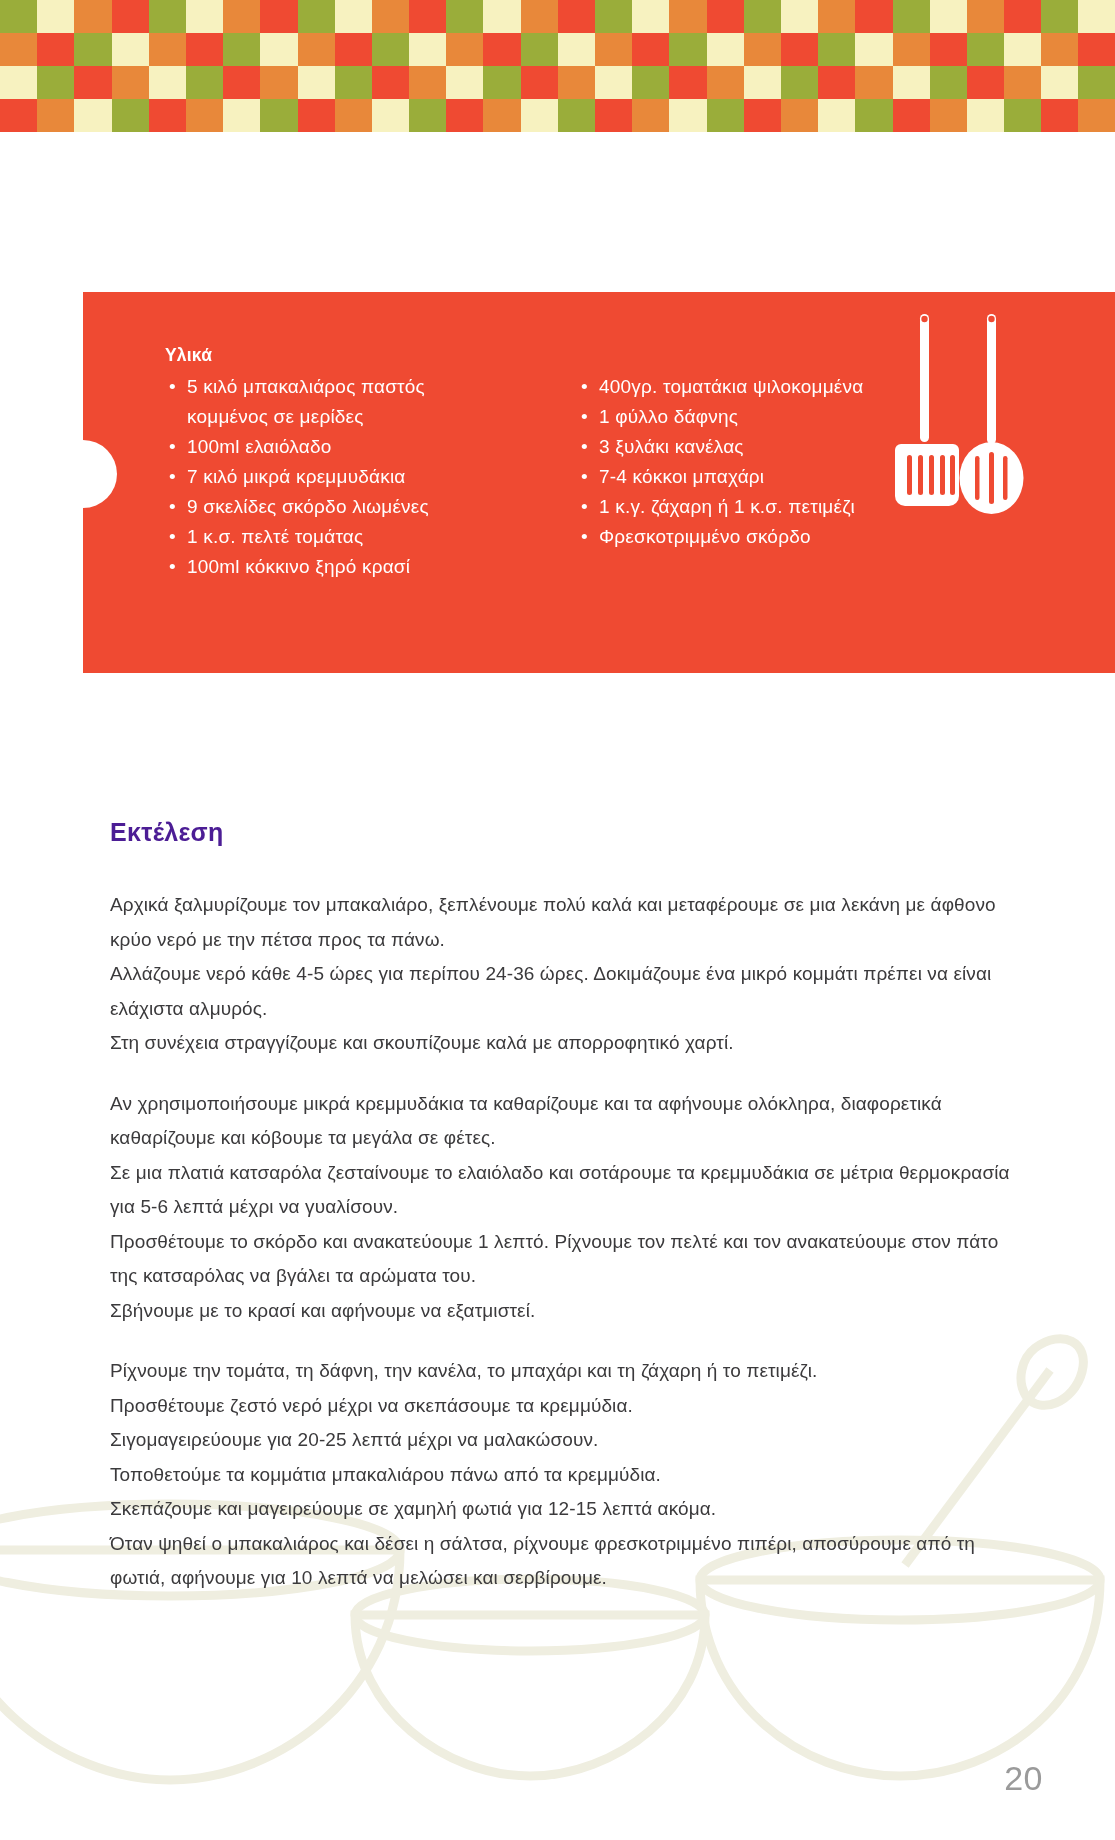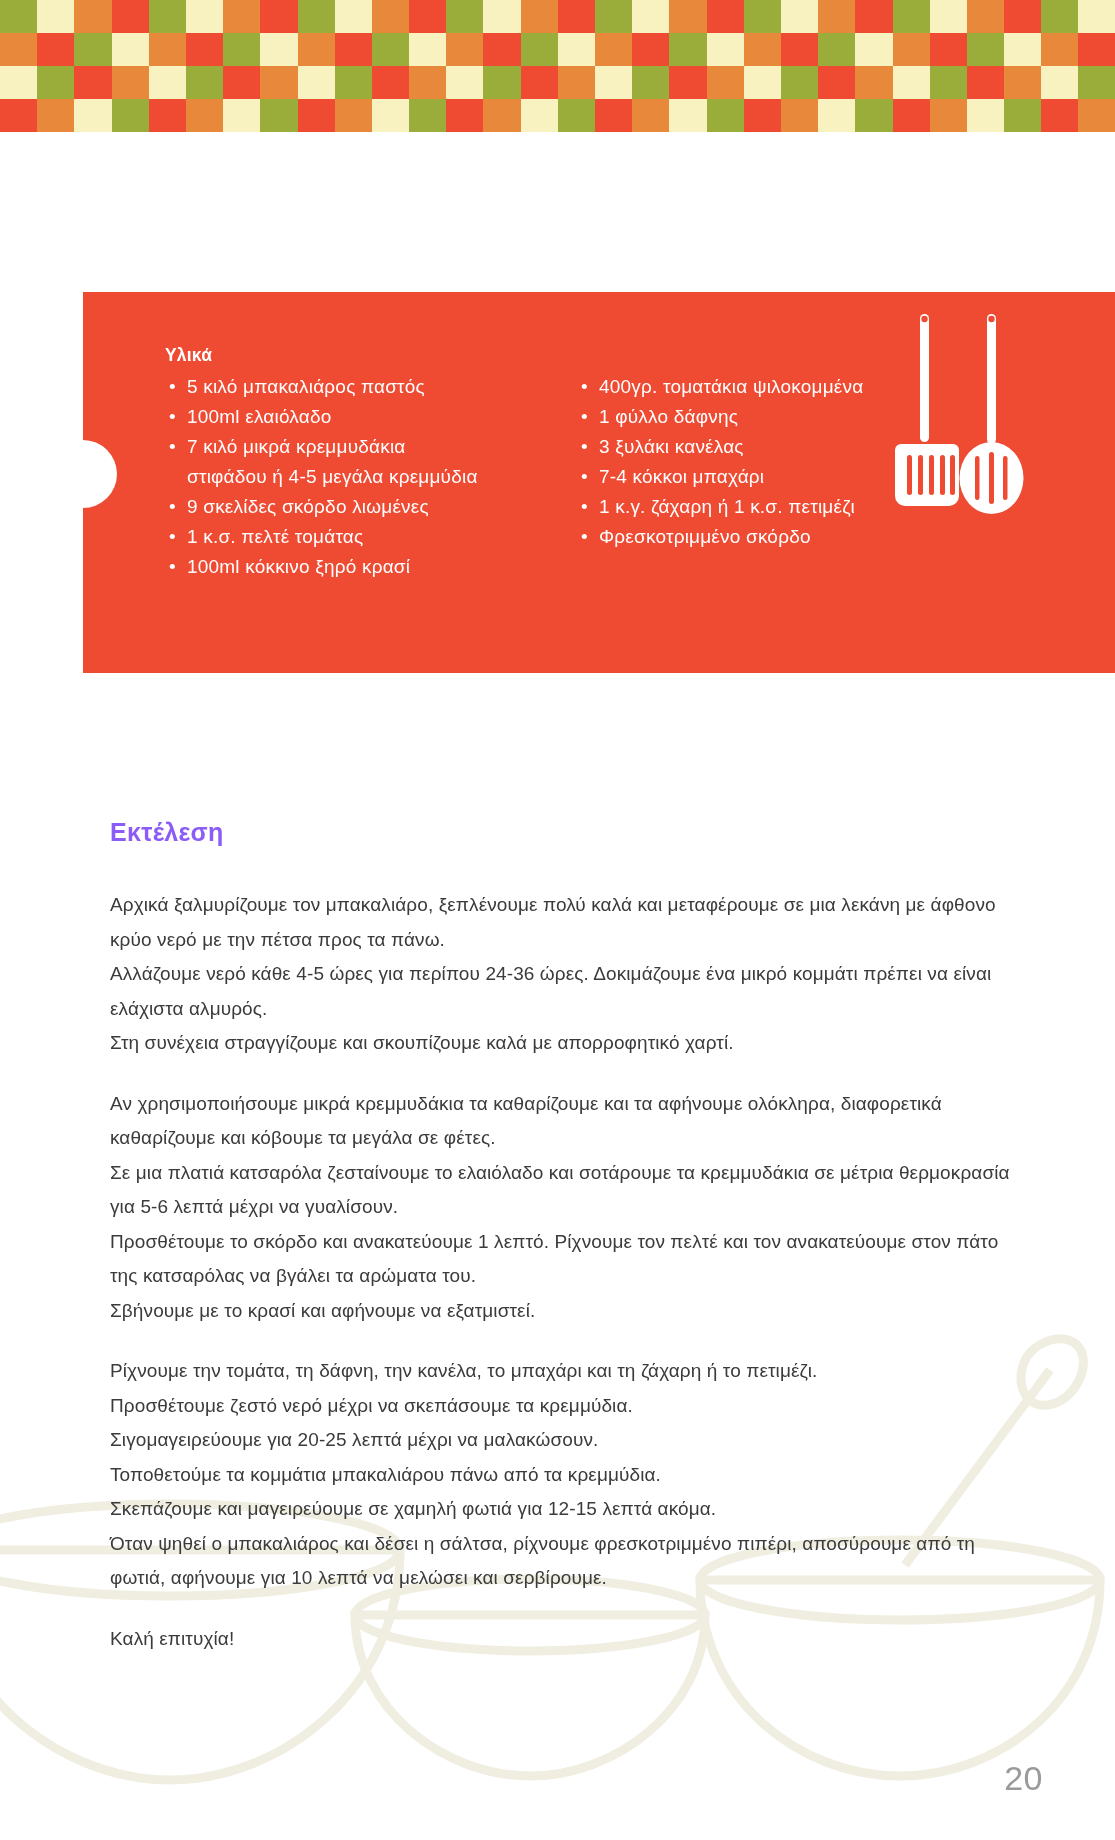--- a/index.html
+++ b/index.html
@@ -118,21 +118,21 @@
     height: 240px;
   }
 
   
   .exec-title {
     position: absolute;
     left: 110px;
     top: 818px;
     font-size: 25px;
     font-weight: bold;
-    color: #8b5cf6;
+    color: #4c1d95;
     letter-spacing: 0.3px;
   }
   .exec-body {
     position: absolute;
     left: 110px;
     top: 888px;
     width: 900px;
     font-size: 19px;
     line-height: 34.5px;
     color: #3b3a3c;
@@ -307,23 +307,23 @@
 
 <div class="ingredients-card">
   <div class="perforation"></div>
   <div class="notch"></div>
 
   <div class="ing-title">Υλικά</div>
 
   <div class="ing-col col-left">
     <ul>
         <li><span class="bullet">•</span><span>5 κιλό μπακαλιάρος παστός</span></li>
+        <li class="nobullet"><span>κομμένος σε μερίδες</span></li>
         <li><span class="bullet">•</span><span>100ml  ελαιόλαδο</span></li>
         <li><span class="bullet">•</span><span>7 κιλό μικρά κρεμμυδάκια</span></li>
-        <li class="nobullet"><span>στιφάδου ή 4-5 μεγάλα κρεμμύδια</span></li>
         <li><span class="bullet">•</span><span>9 σκελίδες σκόρδο λιωμένες</span></li>
         <li><span class="bullet">•</span><span>1 κ.σ. πελτέ τομάτας</span></li>
         <li><span class="bullet">•</span><span>100ml κόκκινο ξηρό κρασί</span></li>
       </ul>
   </div>
 
   <div class="ing-col col-right">
     <ul>
         <li><span class="bullet">•</span><span>400γρ. τοματάκια ψιλοκομμένα</span></li>
         <li><span class="bullet">•</span><span>1 φύλλο δάφνης</span></li>
@@ -362,16 +362,15 @@
       </g>
     </svg>
   </div>
 </div>
 
 <div class="exec-title">Εκτέλεση</div>
 <div class="exec-body">
     <p>Αρχικά ξαλμυρίζουμε τον μπακαλιάρο, ξεπλένουμε πολύ καλά και μεταφέρουμε σε μια λεκάνη με άφθονο κρύο νερό με την πέτσα προς τα πάνω.<br>Αλλάζουμε νερό κάθε 4-5 ώρες για περίπου 24-36 ώρες. Δοκιμάζουμε ένα μικρό κομμάτι πρέπει να είναι ελάχιστα αλμυρός.<br>Στη συνέχεια στραγγίζουμε και σκουπίζουμε καλά με απορροφητικό χαρτί.</p>
     <p>Αν χρησιμοποιήσουμε μικρά κρεμμυδάκια τα καθαρίζουμε και τα αφήνουμε ολόκληρα, διαφορετικά καθαρίζουμε και κόβουμε τα μεγάλα σε φέτες.<br>Σε μια πλατιά κατσαρόλα ζεσταίνουμε το ελαιόλαδο και σοτάρουμε τα κρεμμυδάκια σε μέτρια θερμοκρασία για 5-6 λεπτά μέχρι να γυαλίσουν.<br>Προσθέτουμε το σκόρδο και ανακατεύουμε 1 λεπτό. Ρίχνουμε τον πελτέ και τον ανακατεύουμε στον πάτο της κατσαρόλας να βγάλει τα αρώματα του.<br>Σβήνουμε με το κρασί και αφήνουμε να εξατμιστεί.</p>
     <p>Ρίχνουμε την τομάτα, τη δάφνη, την κανέλα, το μπαχάρι και τη ζάχαρη ή το πετιμέζι.<br>Προσθέτουμε  ζεστό νερό μέχρι να σκεπάσουμε τα κρεμμύδια.<br>Σιγομαγειρεύουμε για  20-25 λεπτά μέχρι να μαλακώσουν.<br>Τοποθετούμε τα κομμάτια μπακαλιάρου πάνω από τα κρεμμύδια.<br>Σκεπάζουμε και μαγειρεύουμε σε χαμηλή φωτιά για 12-15 λεπτά ακόμα.<br>Όταν ψηθεί ο μπακαλιάρος και δέσει η σάλτσα, ρίχνουμε φρεσκοτριμμένο πιπέρι, αποσύρουμε από τη φωτιά, αφήνουμε για 10 λεπτά να μελώσει και σερβίρουμε.</p>
-    <p class="last">Καλή επιτυχία!</p>
   </div>
 
 <div class="page-number">20</div>
 
 </body></html>

